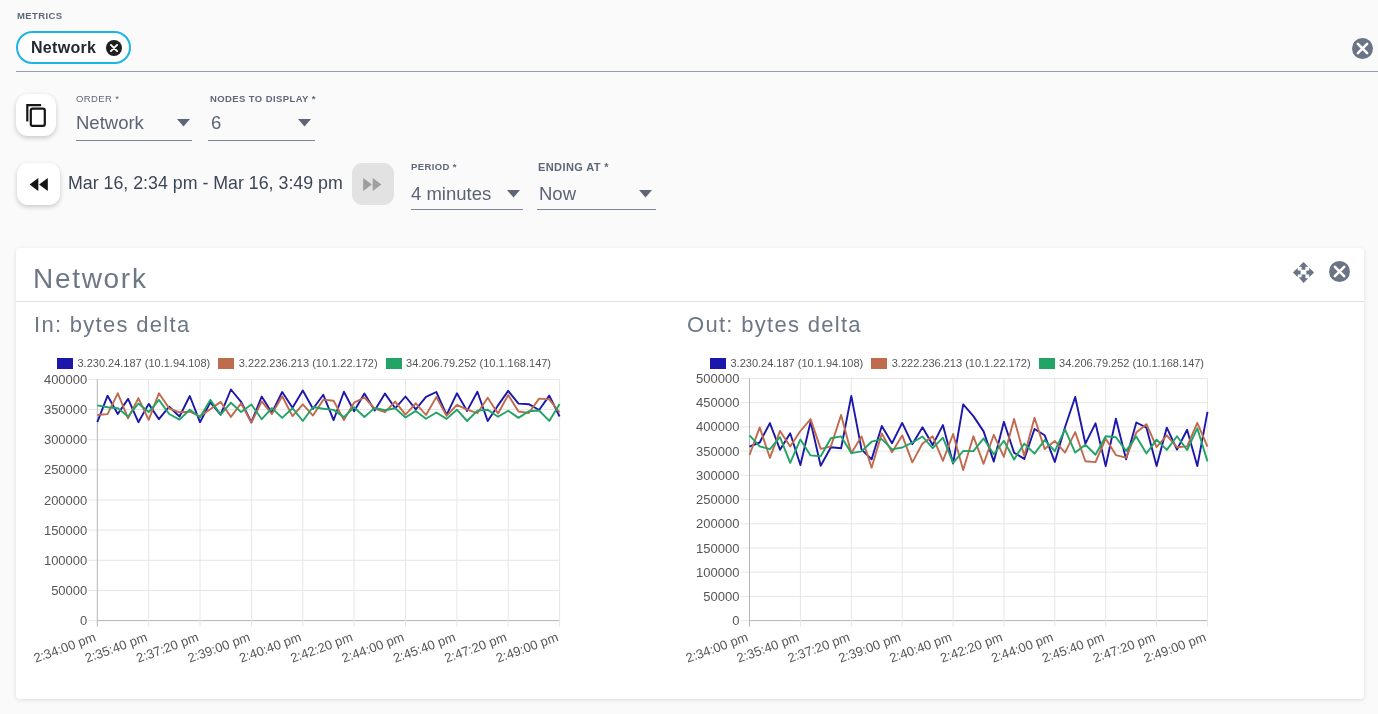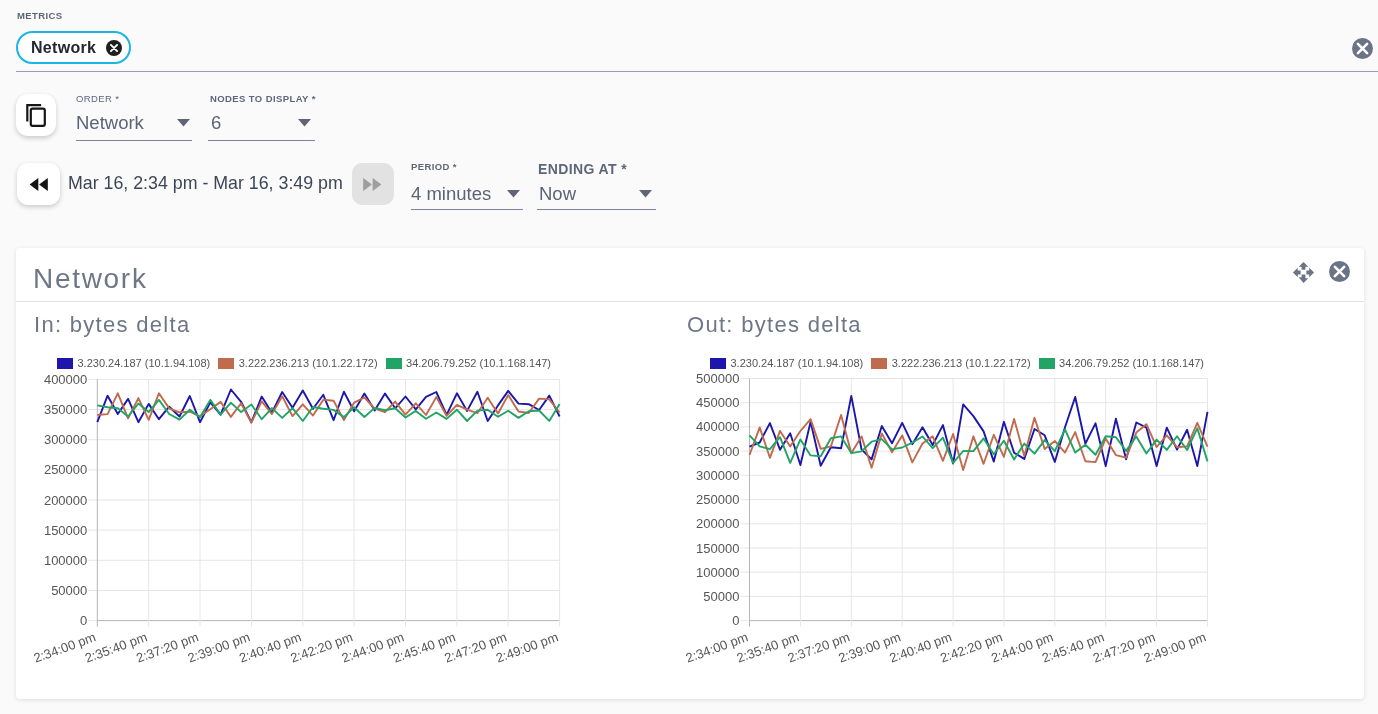--- a/index.html
+++ b/index.html
@@ -53,21 +53,21 @@
         <path d="M0.2 0 L0.2 13 L8.9 6.5 Z"></path>
         <path d="M9.7 0 L9.7 13 L18.4 6.5 Z"></path>
       </svg>
     </div>
 <div style="position:absolute;left:411px;top:161px;font-size:9.5px;font-weight:bold;color:#5d6779;letter-spacing:0.4px">PERIOD *</div>
 <div class="abs" style="left:411px;top:182.5px;font-size:18.5px;color:#5b6477">4 minutes</div>
 <svg style="position:absolute;left:506.5px;top:190.25px" width="13" height="7.5" viewBox="0 0 13 7.5">
       <path d="M0 0 L13 0 L6.5 7.5 Z" fill="#5d6576"></path>
     </svg>
 <div class="abs" style="left:411px;top:209px;width:112px;height:1.3px;background:#7b849a"></div>
-<div style="position:absolute;left:538px;top:161px;font-size:14px;font-weight:bold;color:#5d6779;letter-spacing:0.4px">ENDING AT *</div>
+<div style="position:absolute;left:538px;top:161px;font-size:11px;font-weight:bold;color:#5d6779;letter-spacing:0.4px">ENDING AT *</div>
 <div class="abs" style="left:539px;top:182.5px;font-size:18.5px;color:#5b6477">Now</div>
 <svg style="position:absolute;left:638.5px;top:190.25px" width="13" height="7.5" viewBox="0 0 13 7.5">
       <path d="M0 0 L13 0 L6.5 7.5 Z" fill="#5d6576"></path>
     </svg>
 <div class="abs" style="left:537px;top:209px;width:119px;height:1.3px;background:#7b849a"></div>
 
 <div class="abs" style="left:15.5px;top:248px;width:1348px;height:451px;background:#fff;border-radius:4px;box-shadow:0 1px 4px rgba(0,0,0,0.12)"></div>
 <div class="abs" style="left:33px;top:263px;font-size:28px;letter-spacing:1.7px;color:#6e7787">Network</div>
 <svg style="position:absolute;left:1292px;top:261px" width="23" height="23" viewBox="0 0 24 24" fill="#6b7486">
 <path d="M10,9h4V6h3l-5-5L7,6h3V9z M9,10H6V7l-5,5l5,5v-3h3V10z M23,12l-5-5v3h-3v4h3v3L23,12z M12,23l5-5h-3v-4h-4v3H7L12,23z"></path>

